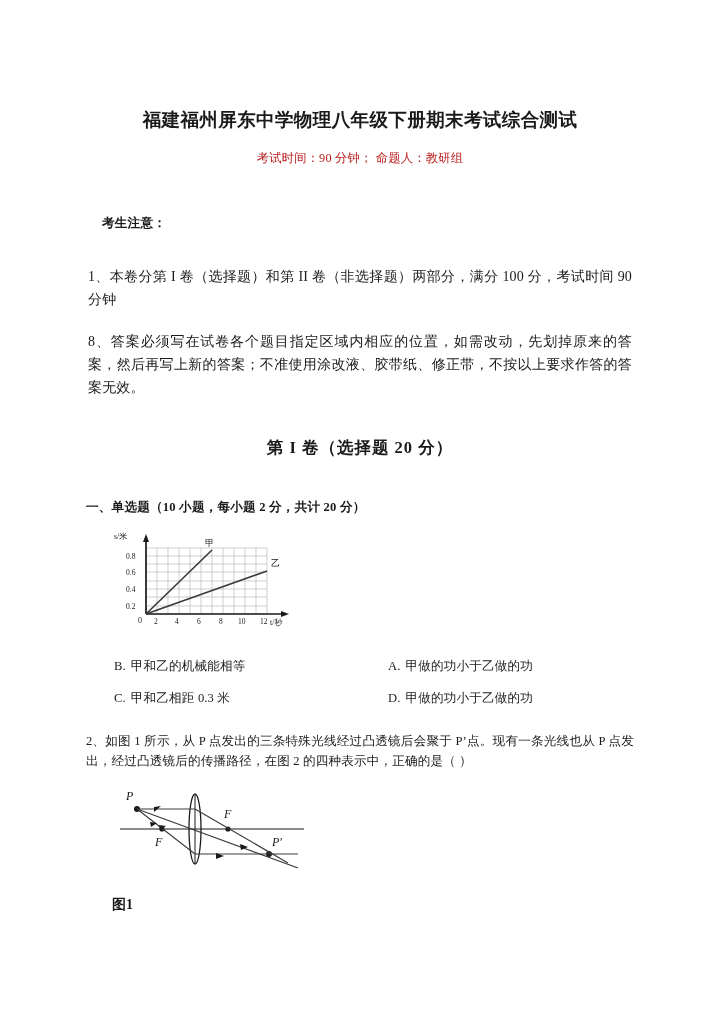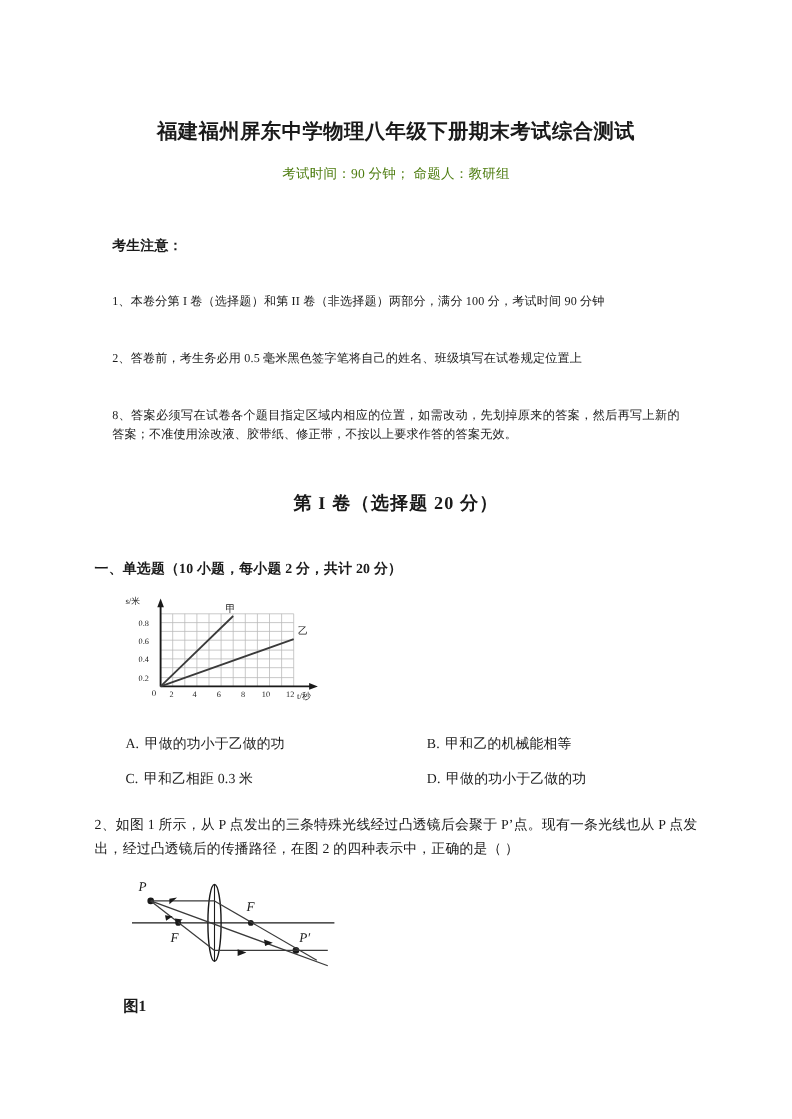--- a/index.html
+++ b/index.html
@@ -39,35 +39,35 @@
     margin: 0;
     padding-top: 108px;
     line-height: 1.4;
   }
   .doc-subtitle {
     text-align: center;
     font-size: 12.3px;
     margin: 0;
     padding-top: 16px;
     letter-spacing: 0.2px;
-    color: #4d7c0f;
+    color: #b91c1c;
   }
 
   
   .notice-title {
     font-size: 12.6px;
     font-weight: bold;
     margin: 16px;
     padding-top: 32px;
     letter-spacing: 0.2px;
   }
   .notice-item {
-    font-size: 11px;
+    font-size: 14px;
     line-height: 1.62;
-    margin: 16px;
+    margin: 2px;
     padding-top: 18px;
     text-align: justify;
     letter-spacing: 0.15px;
   }
 
   
   .part-title {
     text-align: center;
     font-size: 16.5px;
     font-weight: bold;
@@ -125,21 +125,20 @@
 <body>
 
 <div class="page">
   <div class="content">
 
     <h1 class="doc-title">福建福州屏东中学物理八年级下册期末考试综合测试</h1>
     <p class="doc-subtitle">考试时间：90 分钟；  命题人：教研组</p>
 
     <p class="notice-title">考生注意：</p>
     <p class="notice-item">1、本卷分第 I 卷（选择题）和第 II 卷（非选择题）两部分，满分 100 分，考试时间 90 分钟</p>
-    <p class="notice-item">2、答卷前，考生务必用 0.5 毫米黑色签字笔将自己的姓名、班级填写在试卷规定位置上</p>
     <p class="notice-item">8、答案必须写在试卷各个题目指定区域内相应的位置，如需改动，先划掉原来的答案，然后再写上新的答案；不准使用涂改液、胶带纸、修正带，不按以上要求作答的答案无效。</p>
 
     <h2 class="part-title">第 I 卷（选择题   20 分）</h2>
     <p class="section-title">一、单选题（10 小题，每小题 2 分，共计 20 分）</p>
 
 
     <div class="figure-wrap">
       <svg width="230" height="106" viewBox="0 0 230 106">
 
         <g stroke="#b9b9b9" stroke-width="0.7">
@@ -190,24 +189,24 @@
         <text x="107" y="98" font-family="'Liberation Serif',serif" font-size="7.5" fill="#1a1a1a">8</text>
         <text x="126" y="98" font-family="'Liberation Serif',serif" font-size="7.5" fill="#1a1a1a">10</text>
         <text x="148" y="98" font-family="'Liberation Serif',serif" font-size="7.5" fill="#1a1a1a">12</text>
         <text x="93" y="20" font-family="'Liberation Serif',serif" font-size="9" fill="#1a1a1a">甲</text>
         <text x="159" y="40" font-family="'Liberation Serif',serif" font-size="9" fill="#1a1a1a">乙</text>
       </svg>
     </div>
 
     <div class="options">
       <div class="option">
+        <span class="opt-key">B.</span><span>甲和乙的机械能相等</span>
+      </div>
+      <div class="option">
         <span class="opt-key">A.</span><span>甲做的功小于乙做的功</span>
-      </div>
-      <div class="option">
-        <span class="opt-key">B.</span><span>甲和乙的机械能相等</span>
       </div>
       <div class="option">
         <span class="opt-key">C.</span><span>甲和乙相距 0.3 米</span>
       </div>
       <div class="option">
         <span class="opt-key">D.</span><span>甲做的功小于乙做的功</span>
       </div>
     </div>
 
     <p class="question">2、如图 1 所示，从 P 点发出的三条特殊光线经过凸透镜后会聚于 P’点。现有一条光线也从 P 点发出，经过凸透镜后的传播路径，在图 2 的四种表示中，正确的是（      ）</p>

